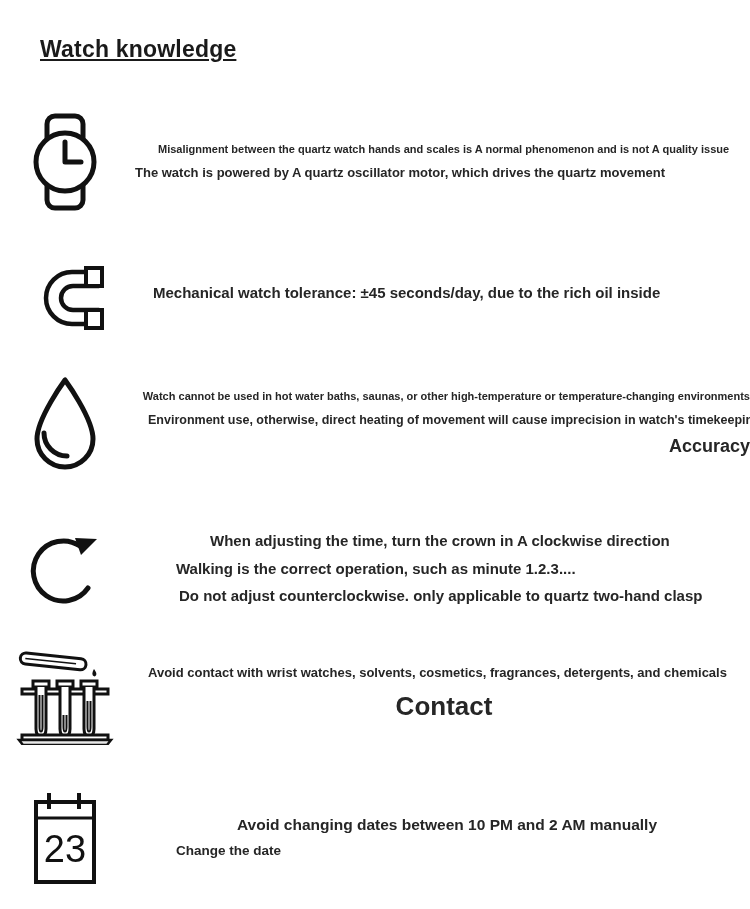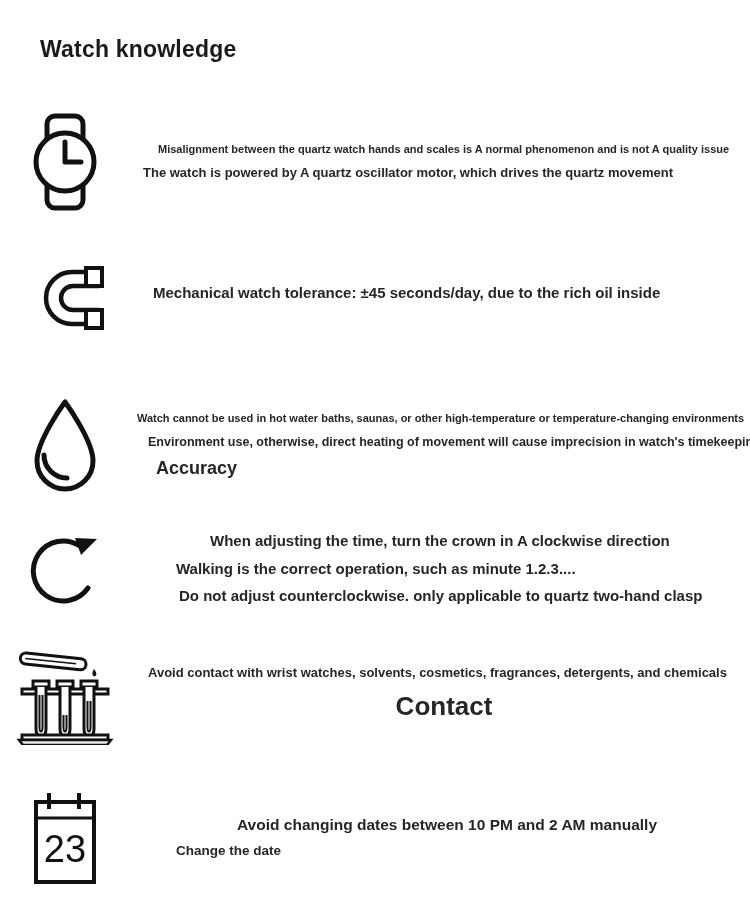--- a/index.html
+++ b/index.html
@@ -3,43 +3,43 @@
 <meta charset="utf-8">
 <style>
   html,body { margin:0; padding:0; background:#ffffff; }
   #page {
     position:relative; width:750px; height:909px; margin:0 auto;
     background:#ffffff; overflow:hidden;
     font-family:"Liberation Sans", sans-serif; color:#262626;
   }
   .page-title {
     position:absolute; top:36px; left:40px;
-    font-size:23px; font-weight:700; color:#1a1a1a; letter-spacing:0.2px;
+    font-size:23px; font-weight:700; color:#1a1a1a; letter-spacing:0.2px;text-decoration:underline;
   }
   .section { position:absolute; left:0; width:750px; display:flex; align-items:center; }
   .icon-box { width:130px; flex:0 0 130px; display:flex; justify-content:center; align-items:center; }
   .text-col { flex:1; display:flex; flex-direction:column; justify-content:center; min-width:0; }
   .line { white-space:nowrap; color:#262626; line-height:1.25; }
   .b { font-weight:700; }
   .mb { margin-bottom:9px; }
   svg { display:block; }
   .stroke { fill:none; stroke:#111; }
   .wfill { fill:#fff; stroke:#111; }
 
   
   #sec-quartz   { top:110px; height:104px; }
   #sec-magnet   { top:261px; height:74px;padding-left:8px;  }
-  #sec-accuracy { top:397px; height:98px;  }
+  #sec-accuracy { top:375px; height:98px;text-align:right;  }
   #sec-adjust   { top:522px; height:94px;gap:32px;  }
   #sec-contact  { top:643px; height:102px; }
   #sec-date     { top:789px; height:97px;gap:40px;  }
 
   
   #s1l1 { font-size:11px;   margin-left:28px; }
-  #s1l2 { font-size:13px;   margin-left:13px; }
+  #s1l2 { font-size:13px;   margin-left:5px; }
   #s2l1 { font-size:15px;   margin-left:15px; }
   #s2l2 { font-size:13px;   margin-left:21px; }
   #s2l3 { font-size:12.5px; margin-left:15px; font-weight:400; margin-top:4px; }
   #s3l1 { font-size:11px;   margin-left:7px;  }
   #s3l2 { font-size:12.5px; margin-left:18px; }
   #s3l3 { font-size:18px;   margin-left:26px; margin-top:-2px; }
   #s4l1 { font-size:15px;   margin-left:48px; }
   #s4l2 { font-size:15px;   margin-left:14px; }
   #s4l3 { font-size:15px;   margin-left:17px; }
   #s5l1 { font-size:13px;   margin-left:18px; }

